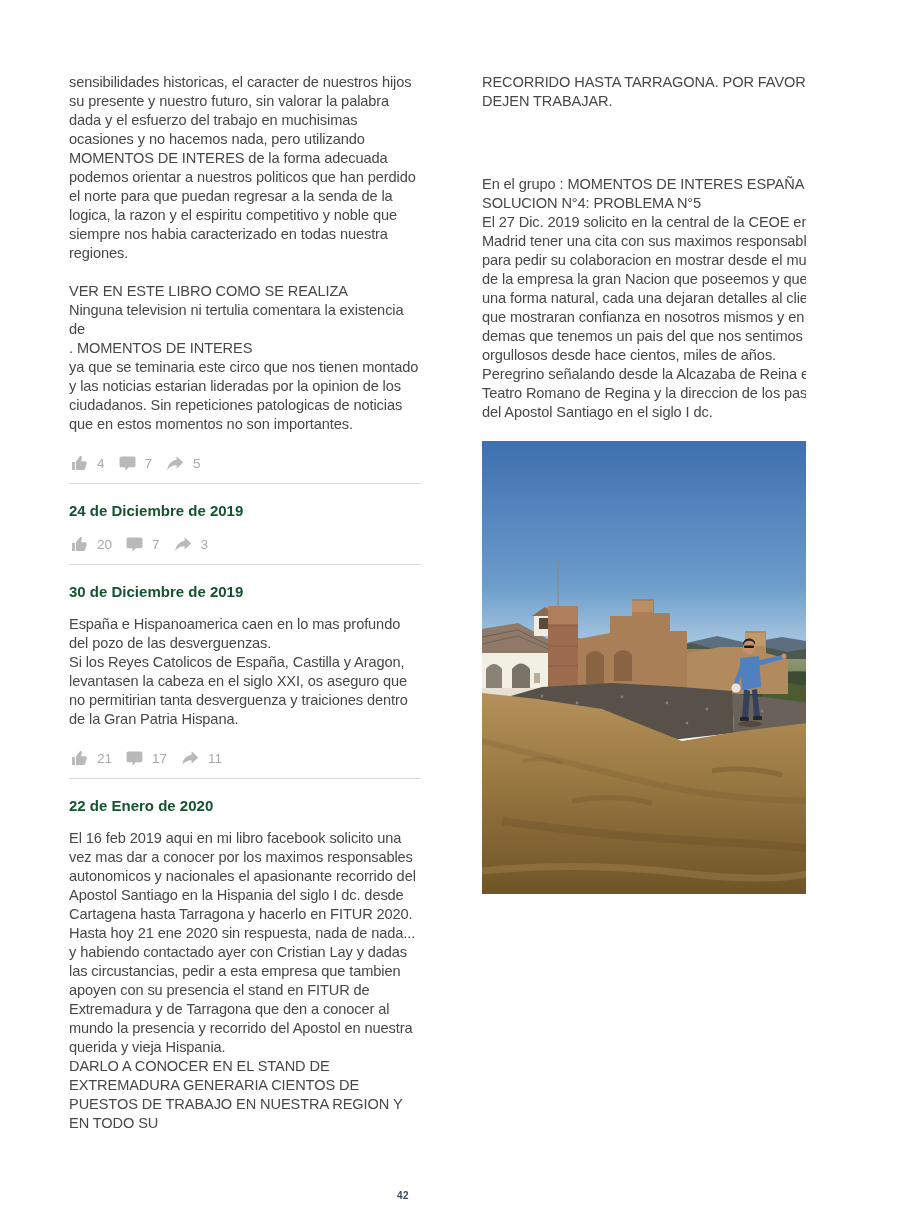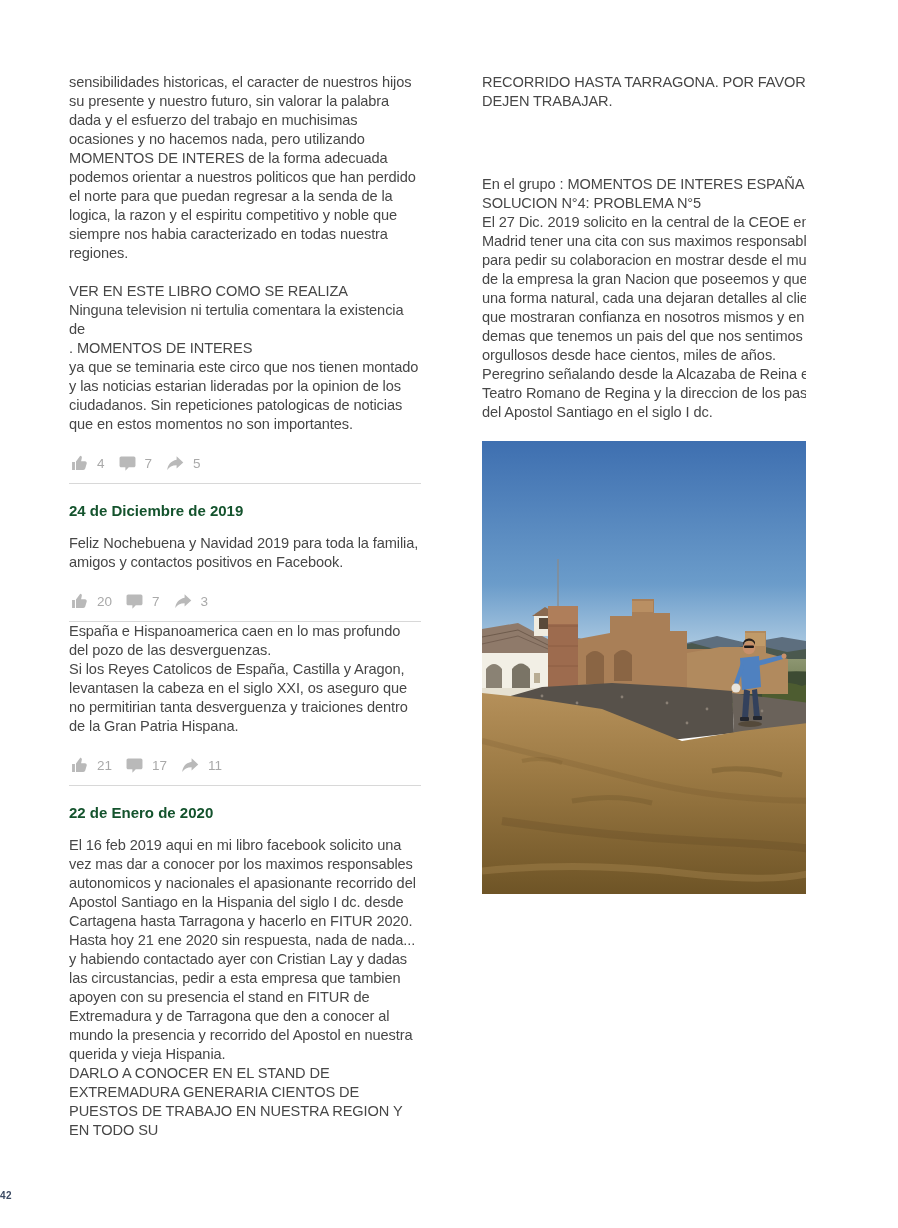--- a/index.html
+++ b/index.html
@@ -30,21 +30,21 @@
   .stat{display:flex;align-items:center;gap:9px;}
   .stat svg{display:block;}
   .stat .count{font-size:13.5px;color:#a9a9a9;letter-spacing:0;}
   .divider{border:none;border-top:1px solid #d8d8d8;margin:0 0 0 0;}
   .photo{
     width:343px;height:453px;margin-top:9px;
     display:block;
   }
   .page-number{
     position:absolute;left:0;right:0;top:1190px;
-    font-size:10px;font-weight:700;color:#3b4a63;
+    text-align:center;font-size:10px;font-weight:700;color:#3b4a63;
     letter-spacing:0.5px;
   }
 </style>
 </head>
 <body>
 
 <div class="page">
 
   <div class="col col-left">
 
@@ -78,21 +78,20 @@
               </svg>
             </span>
           <span class="count">5</span>
         </span>
       </div>
       <hr class="divider">
     </div>
 
     <div>
       <h3 class="post-date">24 de Diciembre de 2019</h3>
-      <p class="para">Feliz Nochebuena y Navidad 2019 para toda la familia, amigos y contactos positivos en Facebook.</p>
       <div class="stats">
         <span class="stat">
           <span>
               <svg width="17" height="17" viewBox="0 0 16 16" fill="#b9b9b9">
                 <path d="M1 6.7h2.7V14H1zM4.7 14h6.9c.9 0 1.6-.6 1.8-1.4l1.4-4.6c.3-1.1-.5-2.2-1.7-2.2H9.5l.7-3.2C10.4 1.6 9.6.8 8.7.8L4.7 6.2z"></path>
               </svg>
             </span>
           <span class="count">20</span>
         </span>
         <span class="stat">
@@ -109,20 +108,21 @@
                 <path d="M10 4.4V1.2L16.3 7 10 12.8V9.6C5.8 9.6 3 11.2 1.2 14.2c.3-4.8 3.2-8.7 8.8-9.8z"></path>
               </svg>
             </span>
           <span class="count">3</span>
         </span>
       </div>
       <hr class="divider">
     </div>
 
     <div>
+      <h3 class="post-date">30 de Diciembre de 2019</h3>
       <p class="para">España e Hispanoamerica caen en lo mas profundo del pozo de las desverguenzas.
 Si los Reyes Catolicos de España, Castilla y Aragon, levantasen la cabeza en el siglo XXI, os aseguro que no permitirian tanta desverguenza y traiciones dentro de la Gran Patria Hispana.</p>
       <div class="stats">
         <span class="stat">
           <span>
               <svg width="17" height="17" viewBox="0 0 16 16" fill="#b9b9b9">
                 <path d="M1 6.7h2.7V14H1zM4.7 14h6.9c.9 0 1.6-.6 1.8-1.4l1.4-4.6c.3-1.1-.5-2.2-1.7-2.2H9.5l.7-3.2C10.4 1.6 9.6.8 8.7.8L4.7 6.2z"></path>
               </svg>
             </span>
           <span class="count">21</span>

